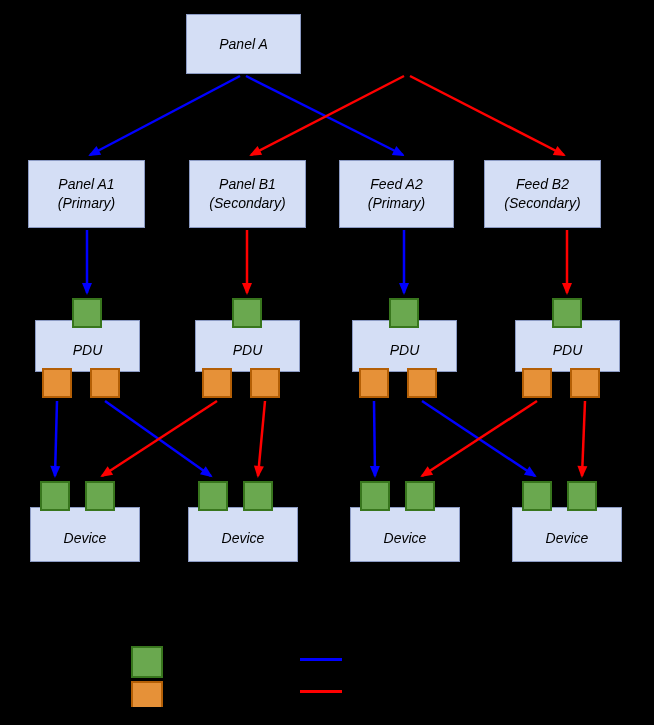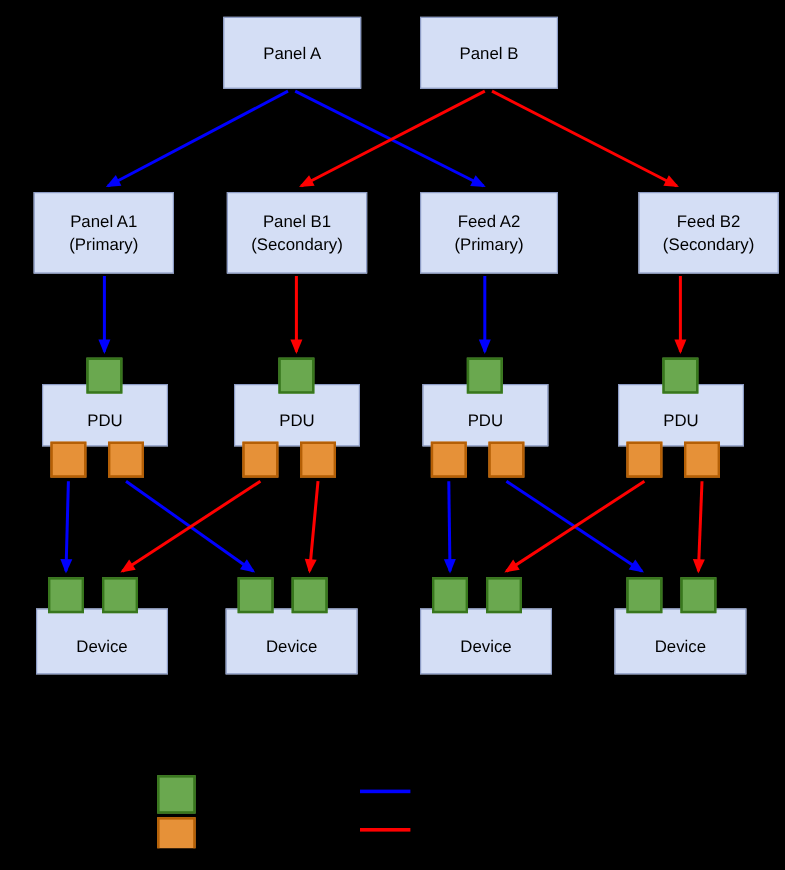--- a/index.html
+++ b/index.html
@@ -4,20 +4,21 @@
 <style>
   * { margin: 0; padding: 0; box-sizing: border-box; }
   html, body { background: #000; }
   body { font-family: "Liberation Sans", sans-serif; }
   .canvas {
     position: relative;
     width: 654px;
     height: 707px;
     background: #000000;
     overflow: hidden;
+    font-style: italic;
   }
   .box {
     position: absolute;
     background: #d4def5;
     border: 1px solid #8c9bc4;
     display: flex;
     flex-direction: column;
     align-items: center;
     justify-content: center;
     font-size: 14px;
@@ -89,37 +90,34 @@
 
     <line class="blue" x1="374" y1="401" x2="375" y2="476" marker-end="url(#mb)"></line>
     <line class="blue" x1="422" y1="401" x2="535" y2="476" marker-end="url(#mb)"></line>
     <line class="red" x1="537" y1="401" x2="422" y2="476" marker-end="url(#mr)"></line>
     <line class="red" x1="585" y1="401" x2="582" y2="476" marker-end="url(#mr)"></line>
   </svg>
 
   <div class="box" style="left:186px; top:14px; width:115px; height:60px;">
     <span>Panel A</span>
   </div>
-  <div class="box" style="left:350px; top:14px; width:115px; height:60px;">
-    <span>Panel B</span>
-  </div>
 
   <div class="box" style="left:28px; top:160px; width:117px; height:68px;">
     <span>Panel A1</span>
     <span>(Primary)</span>
   </div>
   <div class="box" style="left:189px; top:160px; width:117px; height:68px;">
     <span>Panel B1</span>
     <span>(Secondary)</span>
   </div>
-  <div class="box" style="left:350px; top:160px; width:115px; height:68px;">
+  <div class="box" style="left:339px; top:160px; width:115px; height:68px;">
     <span>Feed A2</span>
     <span>(Primary)</span>
   </div>
-  <div class="box" style="left:532px; top:160px; width:117px; height:68px;">
+  <div class="box" style="left:484px; top:160px; width:117px; height:68px;">
     <span>Feed B2</span>
     <span>(Secondary)</span>
   </div>
 
   <div class="box pdu" style="left:35px; top:320px; width:105px; height:52px;">
     <span>PDU</span>
   </div>
   <div class="box pdu" style="left:195px; top:320px; width:105px; height:52px;">
     <span>PDU</span>
   </div>

